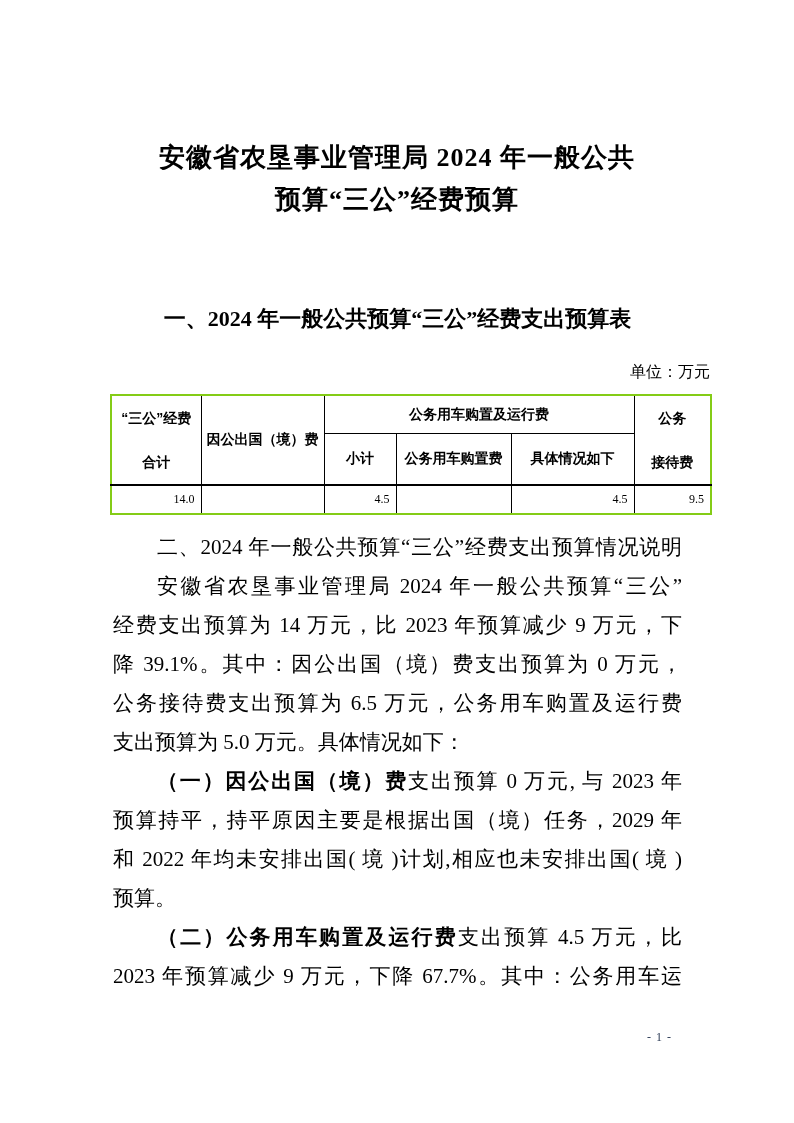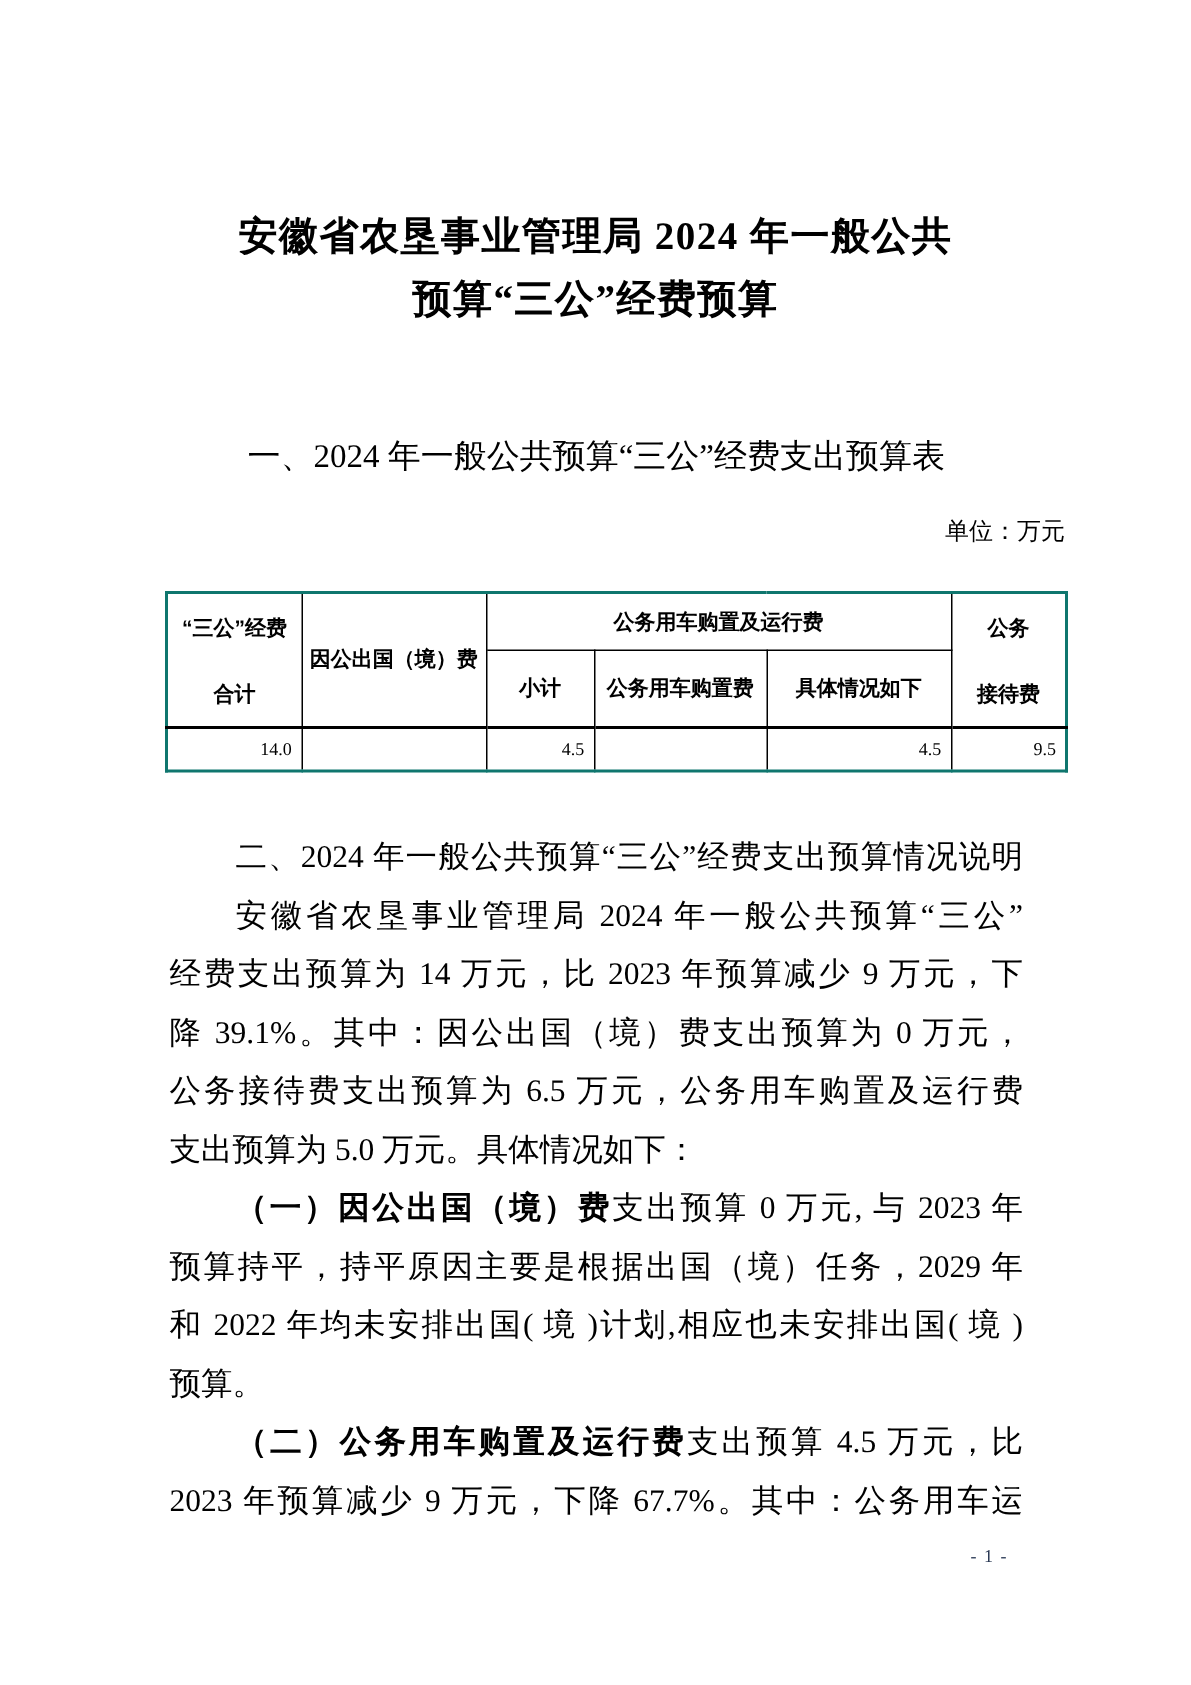--- a/index.html
+++ b/index.html
@@ -14,65 +14,66 @@
   .doc-title {
     position: absolute;
     top: 137px; left: 0; width: 794px;
     text-align: center;
     font-size: 26px; font-weight: bold;
     line-height: 42px;
     letter-spacing: 1px;
   }
   .sec1-heading {
     position: absolute;
-    top: 289px; left: 113px; width: 569px;
+    top: 304px; left: 113px; width: 569px;
     text-align: center;
     font-size: 22px;
     line-height: 30px;
+    font-weight: bold;
   }
   .unit-label {
     position: absolute;
-    top: 344px; right: 84px;
+    top: 361px; right: 84px;
     font-size: 16px;
     line-height: 22px;
     text-align: right;
   }
   table.budget {
     position: absolute;
     top: 394px; left: 110px;
     width: 600px;
     border-collapse: collapse;
     table-layout: fixed;
   }
   table.budget td, table.budget th {
     border: 1px solid #000;
     padding: 0;
     font-weight: bold;
     font-size: 14px;
     text-align: center;
     vertical-align: middle;
     font-family: "Liberation Sans", "DejaVu Sans", sans-serif;
   }
-  table.budget { border: 2px solid #0f766e; padding-left: 30px; }
+  table.budget { border: 2px solid #84cc16; padding-left: 30px; }
   table.budget tr.hdr1 td, table.budget tr.hdr1 th { border-bottom-width: 1px; }
   .two-line { line-height: 44px; }
   tr.hdr1 th, tr.hdr1 td { height: 36px; }
   tr.hdr2 th, tr.hdr2 td { height: 48px; margin-left: 45px; }
   tr.datarow td {
     height: 27px;
     font-weight: normal;
     font-size: 12px;
     text-align: right;
     padding-right: 6px;
     font-family: "Liberation Serif", "DejaVu Serif", serif;
     border-top-width: 2px;
   }
   .body-block {
     position: absolute;
-    top: 552px; left: 113px; width: 569px;
+    top: 528px; left: 113px; width: 569px;
     font-size: 21px;
     line-height: 39px;
   }
   .line { width: 569px; }
   .line.indent { padding-left: 44px; width: 525px; }
   .line.full { text-align: justify; text-align-last: justify; }
   .line b { font-weight: bold; margin-top: 20px; }
   .page-number {
     position: absolute;
     top: 1030px; right: 122px;

